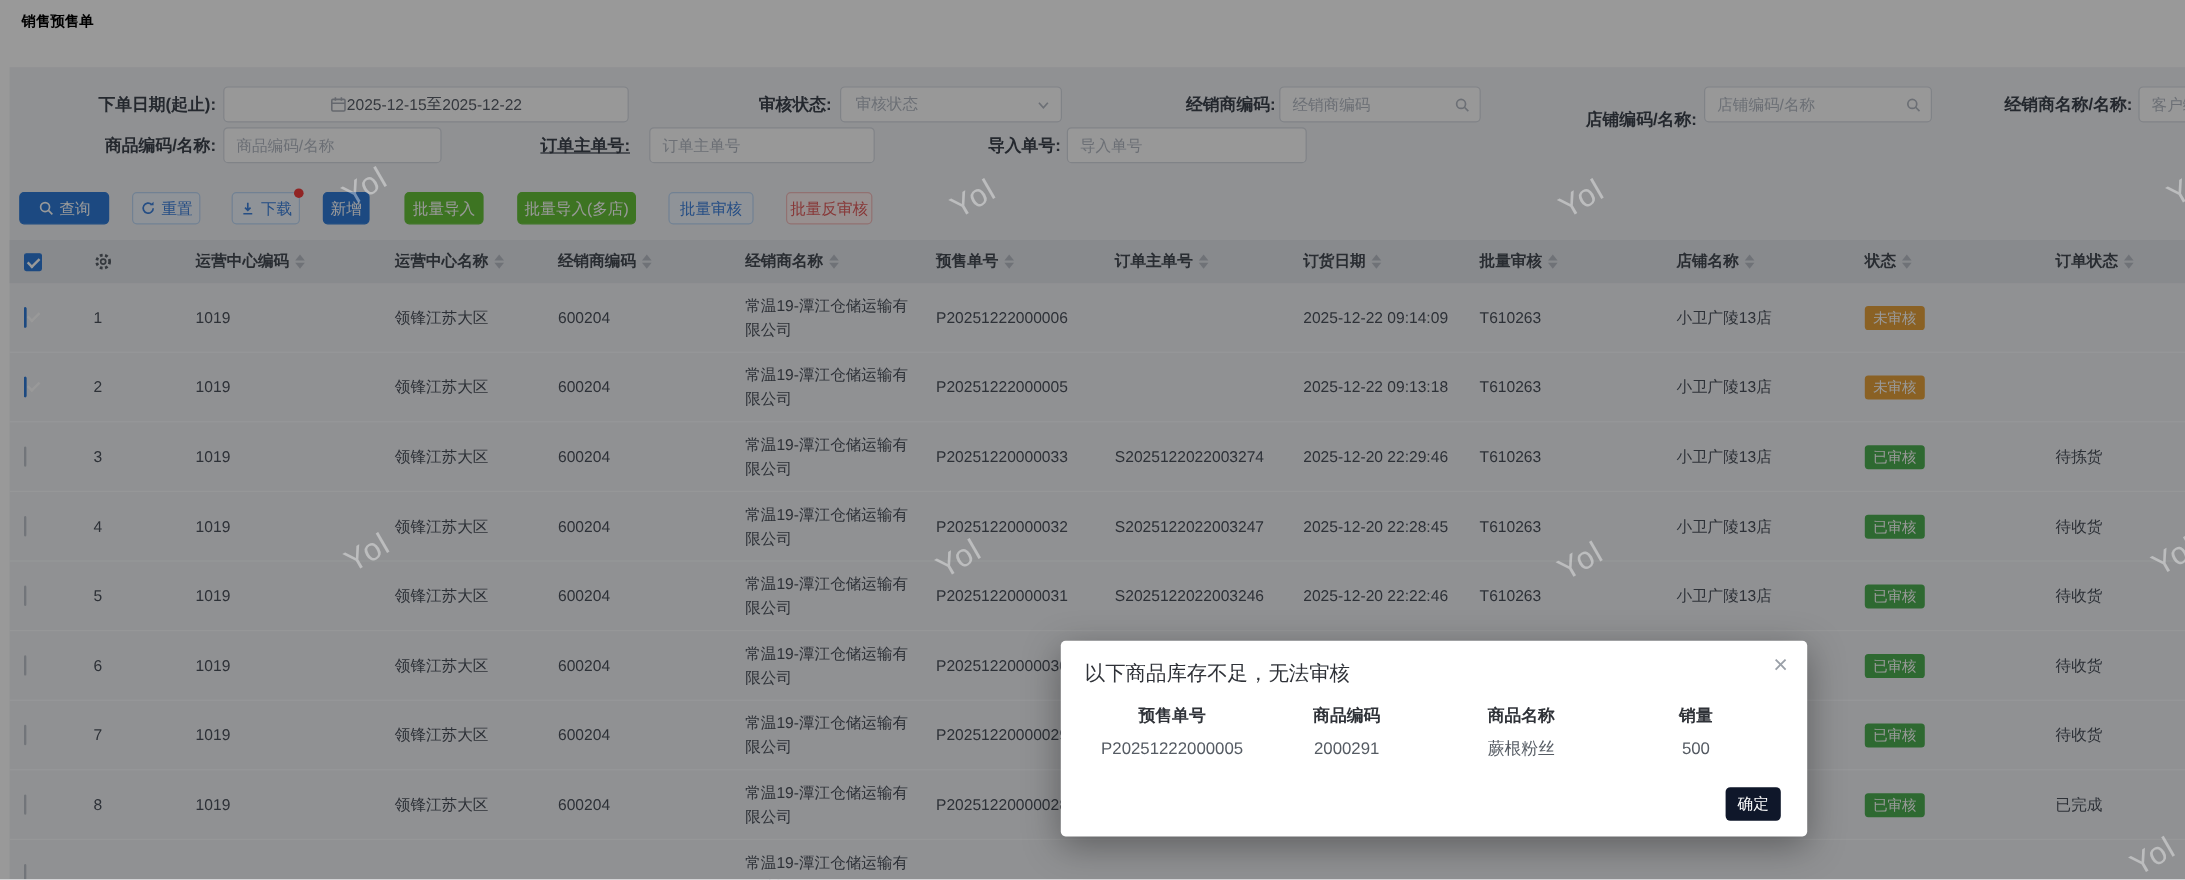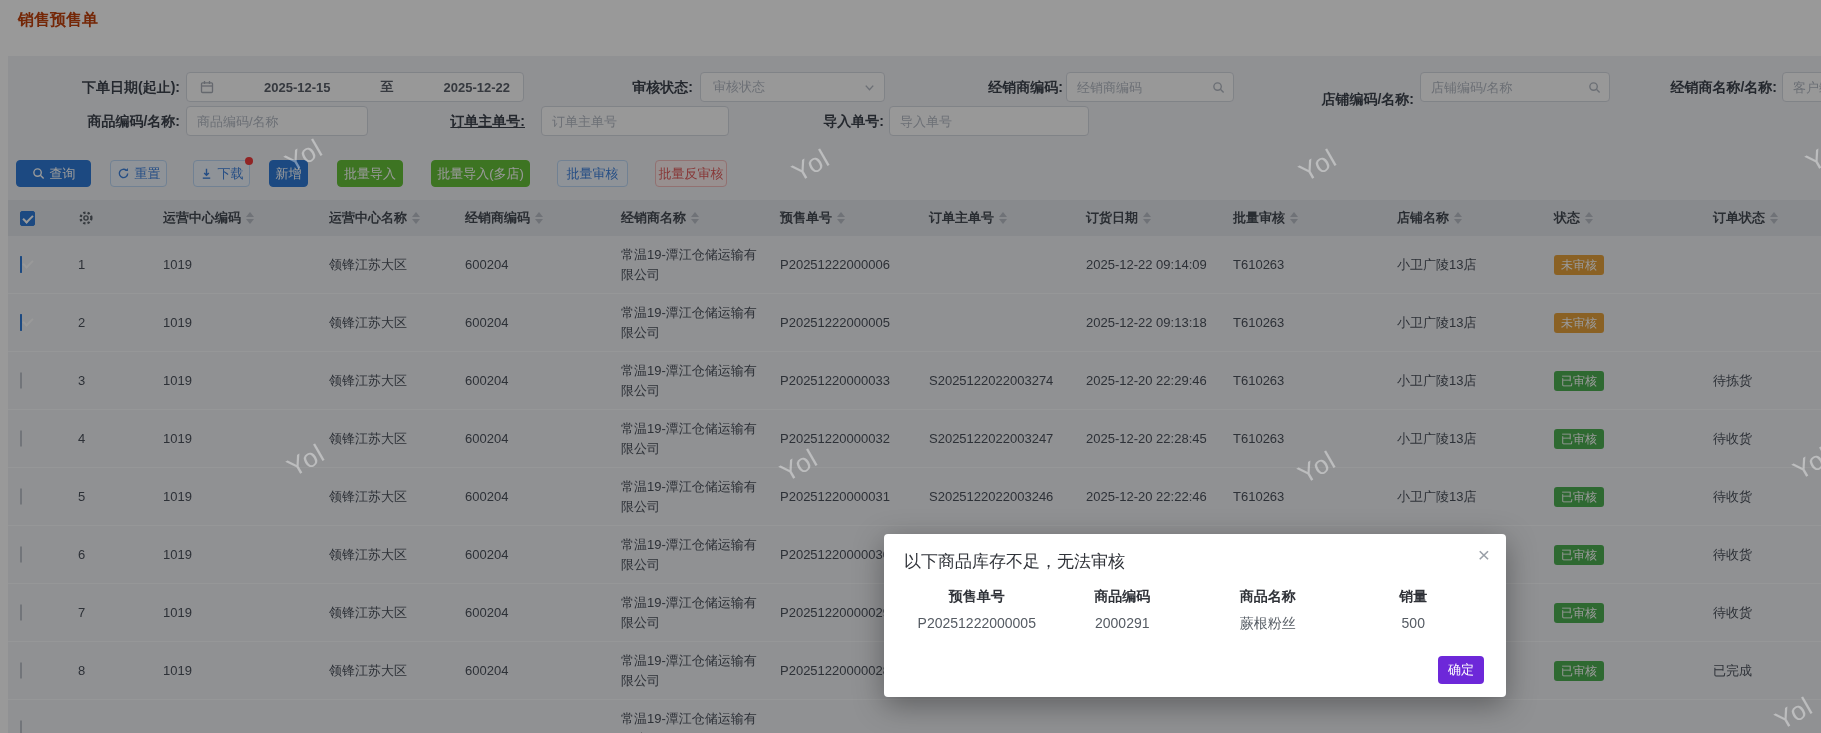--- a/index.html
+++ b/index.html
@@ -1,30 +1,30 @@
 <!DOCTYPE html>
 <html><head>
 <meta charset="utf-8">
 <style>
   html,body{margin:0;padding:0;}
   body{font-family:"Liberation Sans","DejaVu Sans",sans-serif;background:#ffffff;}
   .screen{position:relative;width:1821px;height:733px;overflow:hidden;background:#ffffff;}
 
-  .page-title{position:absolute;left:18px;top:10px;font-size:16px;font-weight:bold;color:#c2410c;z-index:1;}
+  .page-title{position:absolute;left:18px;top:10px;font-size:12px;font-weight:bold;color:#000000;z-index:1;}
 
   .panel{position:absolute;left:8px;top:56px;right:0;bottom:0;background:#f0f2f6;z-index:0;}
 
   
   .field-label{position:absolute;height:30px;line-height:30px;text-align:right;font-size:14px;font-weight:600;color:#3d434d;z-index:2;}
   .ctrl{position:absolute;height:30px;background:#fdfdfe;border:1px solid #d6dae1;border-radius:4px;box-sizing:border-box;display:flex;align-items:center;font-size:13px;color:#5a6069;z-index:2;}
   .ctrl input{border:none;outline:none;background:transparent;font-size:13px;color:#5a6069;width:100%;padding:0 10px;font-family:inherit;}
   .ctrl input::placeholder{color:#b4bac3;}
   .ctrl .ph{color:#b4bac3;padding-left:12px;flex:1;}
   .ctrl .suffix{margin-left:auto;margin-right:8px;display:flex;align-items:center;}
-  .daterange{justify-content:space-between;padding:0 13px;font-weight:bold;}
+  .daterange{justify-content:center;padding:0 13px;}
   .daterange .dval{color:#5a6069;}
   .daterange .dsep{color:#5a6069;}
 
   
   .btn{position:absolute;top:160px;height:27px;border-radius:4px;font-size:13px;display:flex;align-items:center;justify-content:center;gap:5px;box-sizing:border-box;white-space:nowrap;cursor:pointer;z-index:2;}
   .btn.primary{background:#2f7bd8;border:1px solid #2f7bd8;color:#fff;}
   .btn.success{background:#67c23a;border:1px solid #67c23a;color:#fff;}
   .btn.plain-blue{background:#eef5fe;border:1px solid #bdd8f6;color:#3f82dd;}
   .btn.plain-red{background:#fdf0f0;border:1px solid #f3bcbc;color:#e25c5c;}
   .btn .dot{position:absolute;right:-4px;top:-4px;width:8px;height:8px;border-radius:50%;background:#f23c3c;}
@@ -50,21 +50,21 @@
   .mask{position:absolute;inset:0;background:rgba(0,0,0,0.40);z-index:5;}
   .wm{position:absolute;z-index:6;color:rgba(255,255,255,0.40);font-size:26px;font-weight:500;transform:rotate(-30deg);letter-spacing:1px;pointer-events:none;}
 
   
   .modal{position:absolute;left:884px;top:534px;width:622px;height:163px;background:#ffffff;border-radius:4px;box-shadow:0 8px 30px rgba(0,0,0,0.35);z-index:7;}
   .m-title{position:absolute;left:20px;top:16px;font-size:17px;color:#2f3238;}
   .m-close{position:absolute;right:16px;top:10px;font-size:21px;color:#9aa0a8;cursor:pointer;line-height:1;}
   .m-grid{position:absolute;left:20px;top:54px;width:582px;display:grid;grid-template-columns:repeat(4,1fr);row-gap:9px;text-align:center;}
   .m-h{font-weight:bold;font-size:14px;color:#2f3238;}
   .m-v{font-size:14px;color:#555b63;}
-  .m-ok{position:absolute;right:22px;bottom:13px;min-width:46px;height:28px;background:#6d28d9;color:#fff;border:none;border-radius:4px;font-size:13px;cursor:pointer;font-family:inherit;}
+  .m-ok{position:absolute;right:22px;bottom:13px;min-width:46px;height:28px;background:#0f172a;color:#fff;border:none;border-radius:4px;font-size:13px;cursor:pointer;font-family:inherit;}
   svg{display:block;}
 </style>
 </head>
 <body>
 
 <div class="screen">
   <div class="page-title">销售预售单</div>
   <div class="panel"></div>
 
   <div id="filters">

